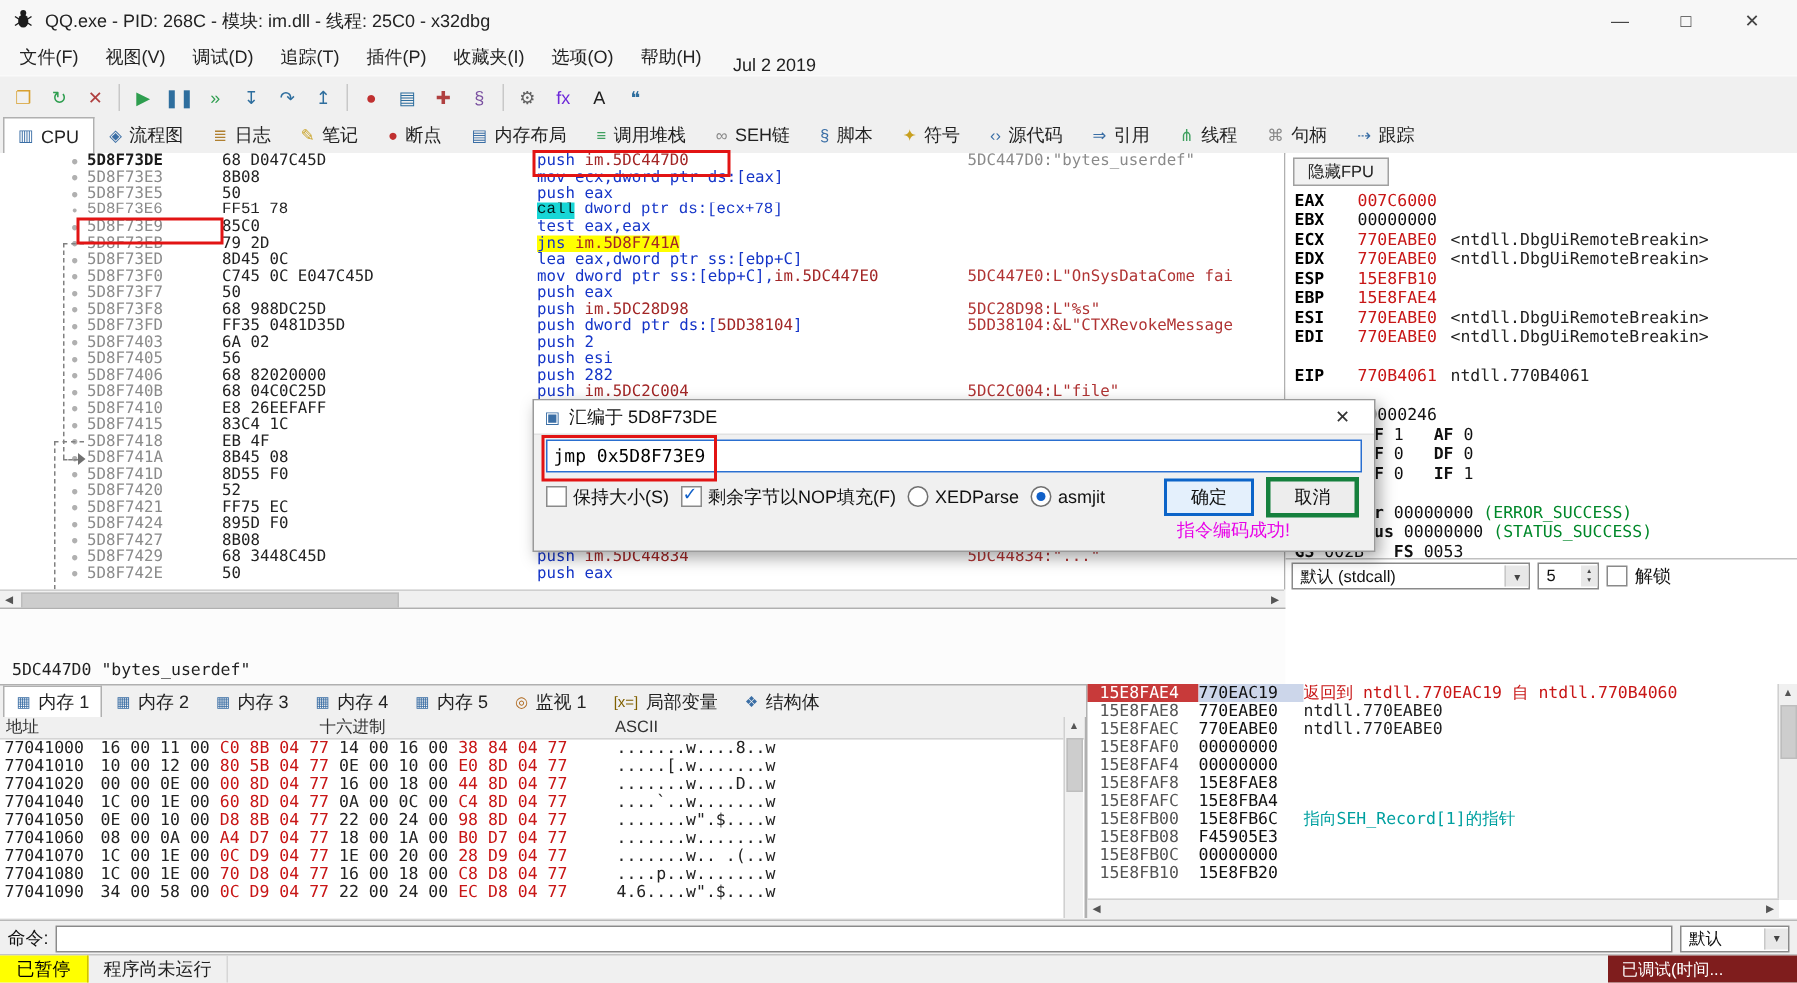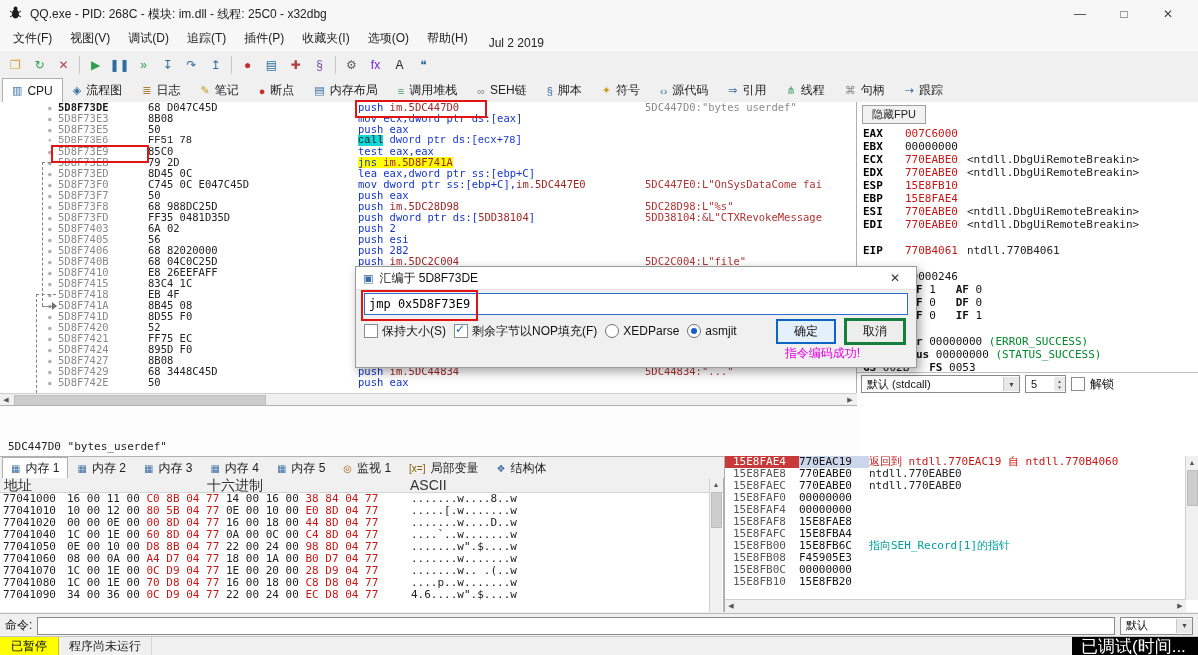--- a/index.html
+++ b/index.html
@@ -68,21 +68,21 @@
   .spin-arrows{margin-left:auto;display:flex;flex-direction:column;font-size:5px;color:#444;background:#e8e8e8;width:11px;height:14px;align-items:center;justify-content:center;line-height:6px}
   .chk{width:12px;height:12px;border:1px solid #8a8a8a;background:#fff;position:relative}
   .chk.checked::after{content:"✓";position:absolute;top:-3px;left:0;color:#1160c8;font-size:12px;font-weight:bold}
   .args-row{height:13px;line-height:13px;padding-left:6px;white-space:pre;font-family:"DejaVu Sans Mono",monospace;font-size:11px;color:#111}
   
   .btabbar{position:absolute;top:456px;left:0;width:723px;height:22px;background:#f0f0f0;border-top:1px solid #b0b0b0;display:flex;align-items:flex-end;padding-left:2px}
   .btab{display:flex;align-items:center;gap:5px;padding:3px 8px;height:15px;border:1px solid transparent;border-bottom:none;color:#222}
   .btab.active{background:#fff;border-color:#b0b0b0;margin-bottom:-1px;padding-bottom:4px}
   .btab-ic{font-size:10px}
   .dumppane{position:absolute;top:478px;left:0;width:723px;height:134px;background:#fff;border-right:1px solid #b0b0b0}
-  .dump-head{height:14px;background:#f0f0f0;border-bottom:1px solid #d4d4d4;display:flex;font-size:14px;color:#333;line-height:14px}
+  .dump-head{height:14px;background:#f0f0f0;border-bottom:1px solid #d4d4d4;display:flex;font-size:11px;color:#333;line-height:14px}
   .dh-addr{width:64px;padding-left:4px}
   .dh-hex{width:334px;text-align:center}
   .dh-ascii{padding-left:8px}
   .dump-row{height:12px;line-height:12px;display:flex;white-space:pre;font-family:"DejaVu Sans Mono",monospace;font-size:11px}
   .du-addr{width:64px;padding-left:3px;color:#222}
   .du-hex{width:336px;color:#222}
   .hx-r{color:#c81616}
   .du-ascii{padding-left:8px;color:#222}
   .vscroll{position:absolute;width:12px;background:#f0f0f0;border-left:1px solid #d0d0d0;display:flex;flex-direction:column;align-items:center}
   .vthumb{width:9px;height:34px;background:#cdcdcd;border:1px solid #bdbdbd;margin-top:2px}
@@ -97,21 +97,21 @@
   .st-seh .st-cmt{color:#00a0a0}
   .st-hscroll{position:absolute;left:0;right:12px;bottom:0;height:12px;background:#f0f0f0;border-top:1px solid #d0d0d0;display:flex;align-items:center}
   
   .cmdbar{position:absolute;top:613px;left:0;right:0;height:23px;background:#f0f0f0;border-top:1px solid #b8b8b8;display:flex;align-items:center;padding:0 5px;gap:5px}
   .cmd-label{color:#111}
   .cmd-input{flex:1;height:16px;border:1px solid #8a8a8a;background:#fff;font-family:"DejaVu Sans Mono",monospace;font-size:11px;padding:0 3px}
   .cmd-combo{width:66px;height:16px;border:1px solid #8a8a8a;background:#fff;display:flex;align-items:center;padding-left:5px;font-size:11px}
   .statusbar{position:absolute;top:636px;left:0;right:0;height:19px;background:#f0f0f0;border-top:1px solid #c4c4c4;display:flex;align-items:stretch}
   .badge{background:#ffff00;color:#000;display:flex;align-items:center;padding:0 11px;border-right:1px solid #cfc000}
   .status-text{display:flex;align-items:center;padding:0 10px;border-right:1px solid #d6d6d6;color:#222}
-  .status-right{margin-left:auto;background:#000000;color:#fff;display:flex;align-items:center;padding:0 9px;font-size:17px;min-width:108px}
+  .status-right{margin-left:auto;background:#7f1d1d;color:#fff;display:flex;align-items:center;padding:0 9px;font-size:11px;min-width:108px}
   
   .anno{position:absolute;border:2px solid #e21414;z-index:40;pointer-events:none}
   
   .dialog{position:absolute;left:355px;top:266px;width:560px;height:100px;background:#f0f0f0;border:1px solid #9a9a9a;
           box-shadow:3px 4px 10px rgba(0,0,0,.35);z-index:60}
   .dlg-title{height:22px;background:#fff;display:flex;align-items:center;gap:6px;padding:0 7px;border-bottom:1px solid #e2e2e2}
   .dlg-ic{color:#3a6ea5;font-size:11px}
   .dlg-close{margin-left:auto;width:28px;text-align:center;color:#333}
   .dlg-input{position:absolute;left:8px;top:26px;width:534px;height:20px;border:1px solid #2a6fd0;background:#fff;
              font-family:"DejaVu Sans Mono",monospace;font-size:12px;padding:0 4px}
@@ -381,21 +381,21 @@
   </div>
   <div id="dump-rows">
       <div class="dump-row"><span class="du-addr">77041000</span><span class="du-hex"><span class="hx">16 00 11 00 </span><span class="hx-r">C0 8B 04 77 </span><span class="hx">14 00 16 00 </span><span class="hx-r">38 84 04 77</span></span><span class="du-ascii">.......w....8..w</span></div>
       <div class="dump-row"><span class="du-addr">77041010</span><span class="du-hex"><span class="hx">10 00 12 00 </span><span class="hx-r">80 5B 04 77 </span><span class="hx">0E 00 10 00 </span><span class="hx-r">E0 8D 04 77</span></span><span class="du-ascii">.....[.w.......w</span></div>
       <div class="dump-row"><span class="du-addr">77041020</span><span class="du-hex"><span class="hx">00 00 0E 00 </span><span class="hx-r">00 8D 04 77 </span><span class="hx">16 00 18 00 </span><span class="hx-r">44 8D 04 77</span></span><span class="du-ascii">.......w....D..w</span></div>
       <div class="dump-row"><span class="du-addr">77041040</span><span class="du-hex"><span class="hx">1C 00 1E 00 </span><span class="hx-r">60 8D 04 77 </span><span class="hx">0A 00 0C 00 </span><span class="hx-r">C4 8D 04 77</span></span><span class="du-ascii">....`..w.......w</span></div>
       <div class="dump-row"><span class="du-addr">77041050</span><span class="du-hex"><span class="hx">0E 00 10 00 </span><span class="hx-r">D8 8B 04 77 </span><span class="hx">22 00 24 00 </span><span class="hx-r">98 8D 04 77</span></span><span class="du-ascii">.......w".$....w</span></div>
       <div class="dump-row"><span class="du-addr">77041060</span><span class="du-hex"><span class="hx">08 00 0A 00 </span><span class="hx-r">A4 D7 04 77 </span><span class="hx">18 00 1A 00 </span><span class="hx-r">B0 D7 04 77</span></span><span class="du-ascii">.......w.......w</span></div>
       <div class="dump-row"><span class="du-addr">77041070</span><span class="du-hex"><span class="hx">1C 00 1E 00 </span><span class="hx-r">0C D9 04 77 </span><span class="hx">1E 00 20 00 </span><span class="hx-r">28 D9 04 77</span></span><span class="du-ascii">.......w.. .(..w</span></div>
       <div class="dump-row"><span class="du-addr">77041080</span><span class="du-hex"><span class="hx">1C 00 1E 00 </span><span class="hx-r">70 D8 04 77 </span><span class="hx">16 00 18 00 </span><span class="hx-r">C8 D8 04 77</span></span><span class="du-ascii">....p..w.......w</span></div>
-      <div class="dump-row"><span class="du-addr">77041090</span><span class="du-hex"><span class="hx">34 00 36 00 </span><span class="hx-r">0C D9 04 77 </span><span class="hx">22 00 24 00 </span><span class="hx-r">EC D8 04 77</span></span><span class="du-ascii">4.6....w".$....w</span></div>
+      <div class="dump-row"><span class="du-addr">77041090</span><span class="du-hex"><span class="hx">34 00 58 00 </span><span class="hx-r">0C D9 04 77 </span><span class="hx">22 00 24 00 </span><span class="hx-r">EC D8 04 77</span></span><span class="du-ascii">4.6....w".$....w</span></div>
     </div>
   <div class="vscroll" style="left:709px;top:0;height:134px">
     <div class="sb-btn">▲</div>
     <div class="vthumb"></div>
   </div>
 </div>
 
 <div class="stackpane">
   <div id="stack-rows">
       <div class="st-row st-ret"><span class="st-addr">15E8FAE4</span><span class="st-val">770EAC19</span><span class="st-cmt">返回到 ntdll.770EAC19 自 ntdll.770B4060</span></div>

